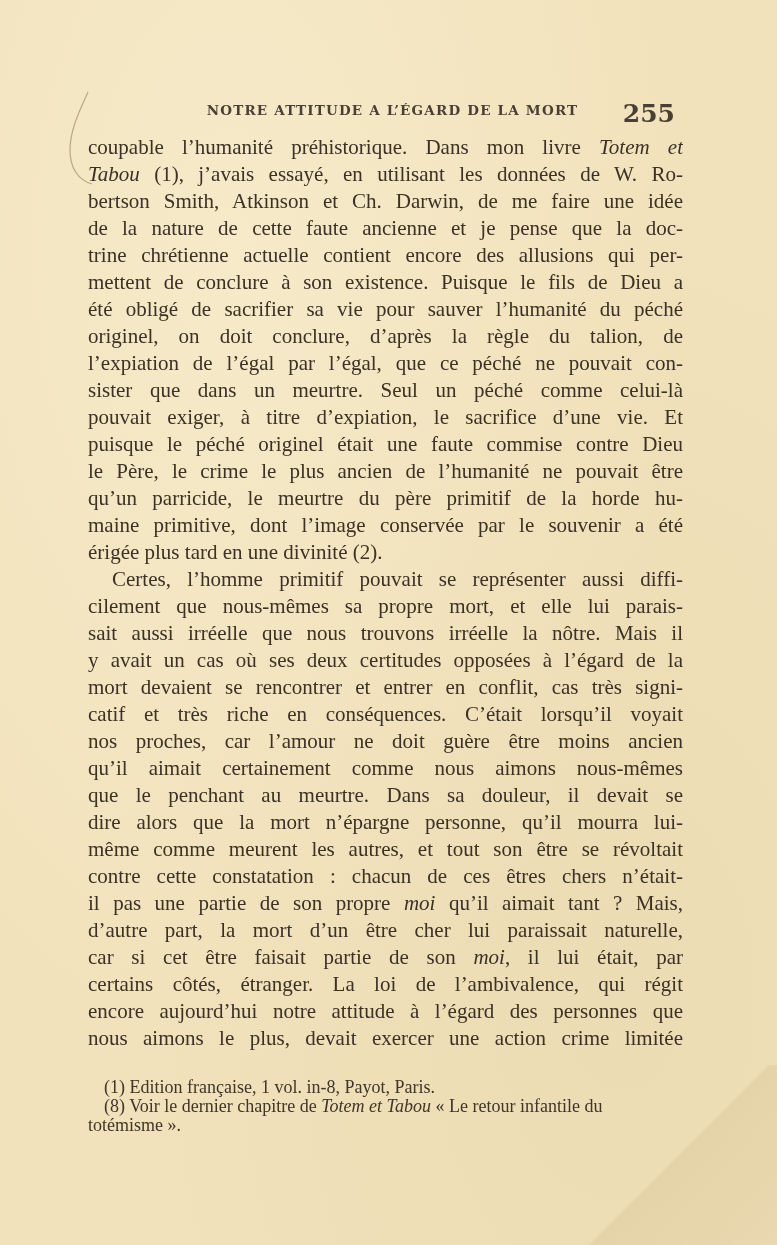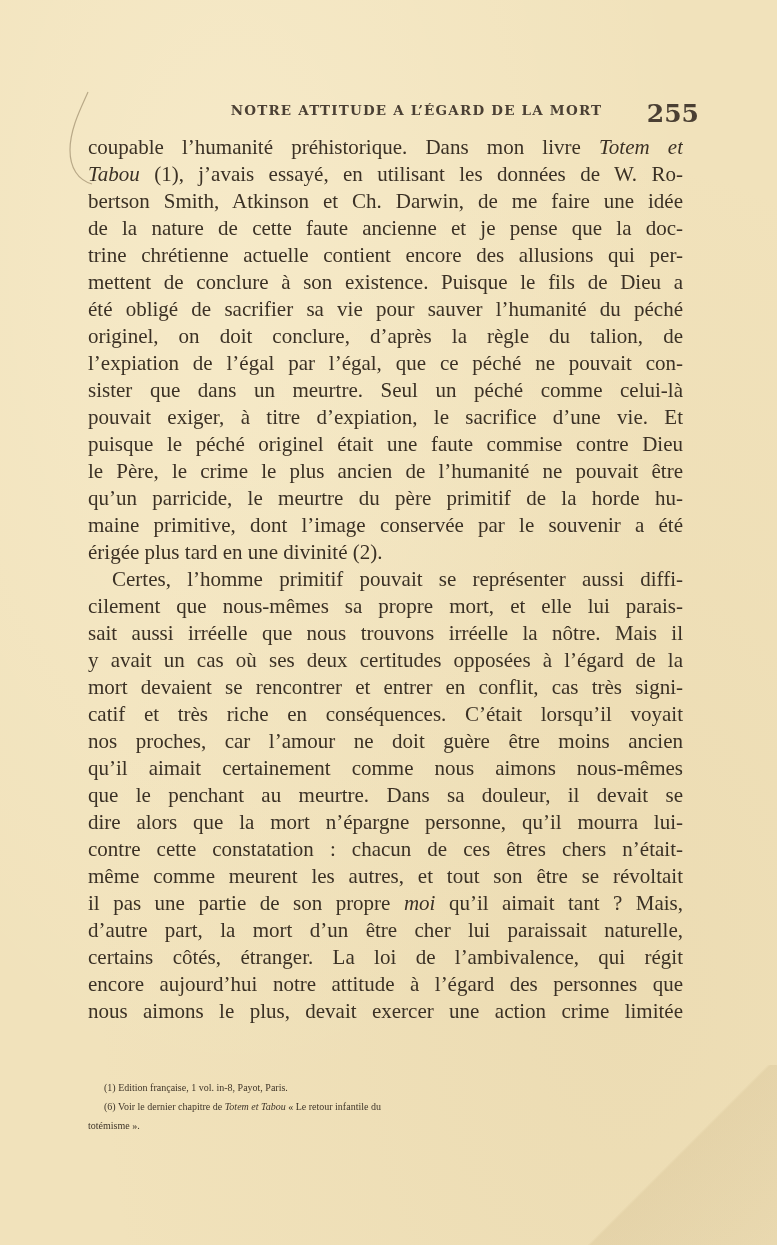--- a/index.html
+++ b/index.html
@@ -33,21 +33,21 @@
   }
   .pencil-mark {
     position: absolute;
     left: 62px; top: 88px;
     width: 34px; height: 100px;
     pointer-events: none;
   }
   .running-head {
     position: absolute;
     top: 99px;
-    left: 104px;
+    left: 80px;
     width: 595px;
     height: 22px;
   }
   .running-title {
     position: absolute;
     left: 0; right: 0;
     text-align: center;
     font-family: "DejaVu Serif", serif;
     font-size: 13.5px;
     letter-spacing: 1.2px;
@@ -92,21 +92,21 @@
   .line em { font-style: italic; }
   .footnotes {
     position: absolute;
     left: 88px;
     top: 1078px;
     width: 595px;
   }
   .fn-line {
     display: block;
     font-family: "Liberation Serif", "DejaVu Serif", serif;
-    font-size: 10px;
+    font-size: 18px;
     line-height: 19px;
     color: #3f3529;
     white-space: nowrap;
   }
   .fn-line.indent { text-indent: 16px; }
   .fn-line em { font-style: italic; margin-top: 46px; }
 </style>
 </head>
 <body>
 
@@ -145,28 +145,29 @@
         <span class="line indent"><span>Certes, l’homme primitif pouvait se représenter aussi diffi-</span></span>
         <span class="line"><span>cilement que nous-mêmes sa propre mort, et elle lui parais-</span></span>
         <span class="line"><span>sait aussi irréelle que nous trouvons irréelle la nôtre. Mais il</span></span>
         <span class="line"><span>y avait un cas où ses deux certitudes opposées à l’égard de la</span></span>
         <span class="line"><span>mort devaient se rencontrer et entrer en conflit, cas très signi-</span></span>
         <span class="line"><span>catif et très riche en conséquences. C’était lorsqu’il voyait</span></span>
         <span class="line"><span>nos proches, car l’amour ne doit guère être moins ancien</span></span>
         <span class="line"><span>qu’il aimait certainement comme nous aimons nous-mêmes</span></span>
         <span class="line"><span>que le penchant au meurtre. Dans sa douleur, il devait se</span></span>
         <span class="line"><span>dire alors que la mort n’épargne personne, qu’il mourra lui-</span></span>
+        <span class="line"><span>même comme meurent les autres, et tout son être se révoltait</span></span>
         <span class="line"><span>contre cette constatation : chacun de ces êtres chers n’était-</span></span>
-        <span class="line"><span>même comme meurent les autres, et tout son être se révoltait</span></span>
         <span class="line"><span>il pas une partie de son propre </span><em>moi</em><span> qu’il aimait tant ? Mais,</span></span>
         <span class="line"><span>d’autre part, la mort d’un être cher lui paraissait naturelle,</span></span>
+        <span class="line"><span>car si cet être faisait partie de son </span><em>moi</em><span>, il lui était, par</span></span>
         <span class="line"><span>certains côtés, étranger. La loi de l’ambivalence, qui régit</span></span>
         <span class="line"><span>encore aujourd’hui notre attitude à l’égard des personnes que</span></span>
         <span class="line"><span>nous aimons le plus, devait exercer une action crime limitée</span></span>
       </div>
     </div>
 
   <div class="footnotes" id="footnotes">
       <span class="fn-line indent"><span>(1) Edition française, 1 vol. in-8, Payot, Paris.</span></span>
-      <span class="fn-line indent"><span>(6) Voir le dernier chapitre de </span><em>Totem et Tabou</em><span> « Le retour infantile du</span></span>
+      <span class="fn-line indent"><span>(8) Voir le dernier chapitre de </span><em>Totem et Tabou</em><span> « Le retour infantile du</span></span>
       <span class="fn-line"><span>totémisme ».</span></span>
     </div>
 </div>
 
 </body></html>

